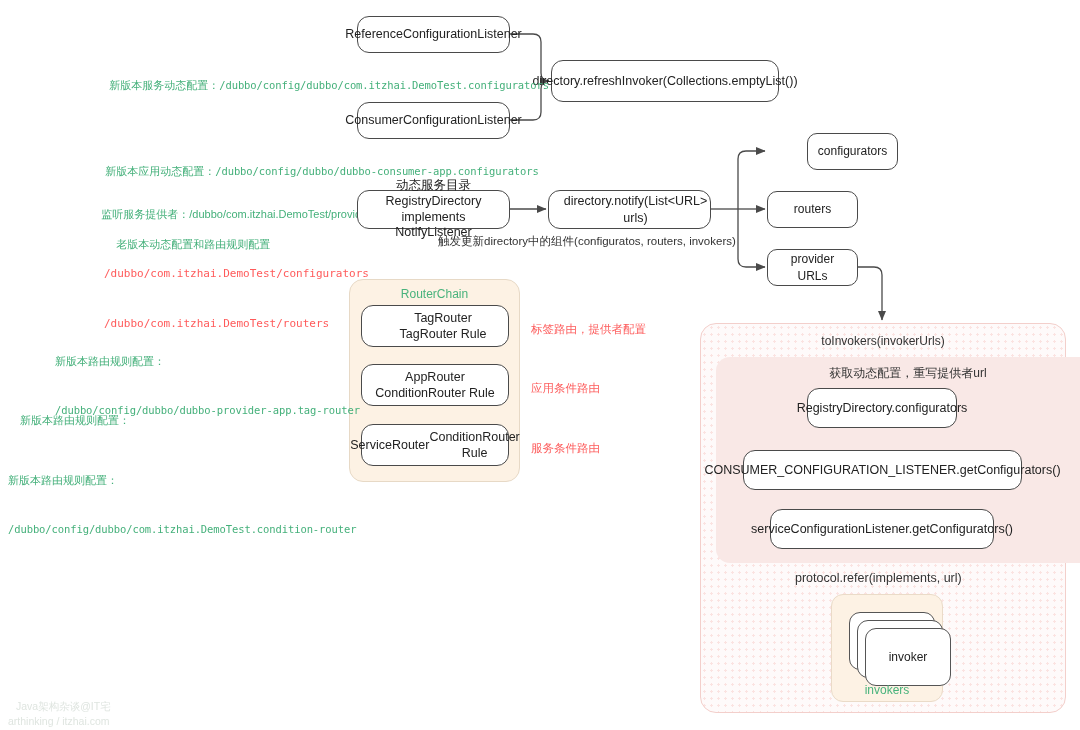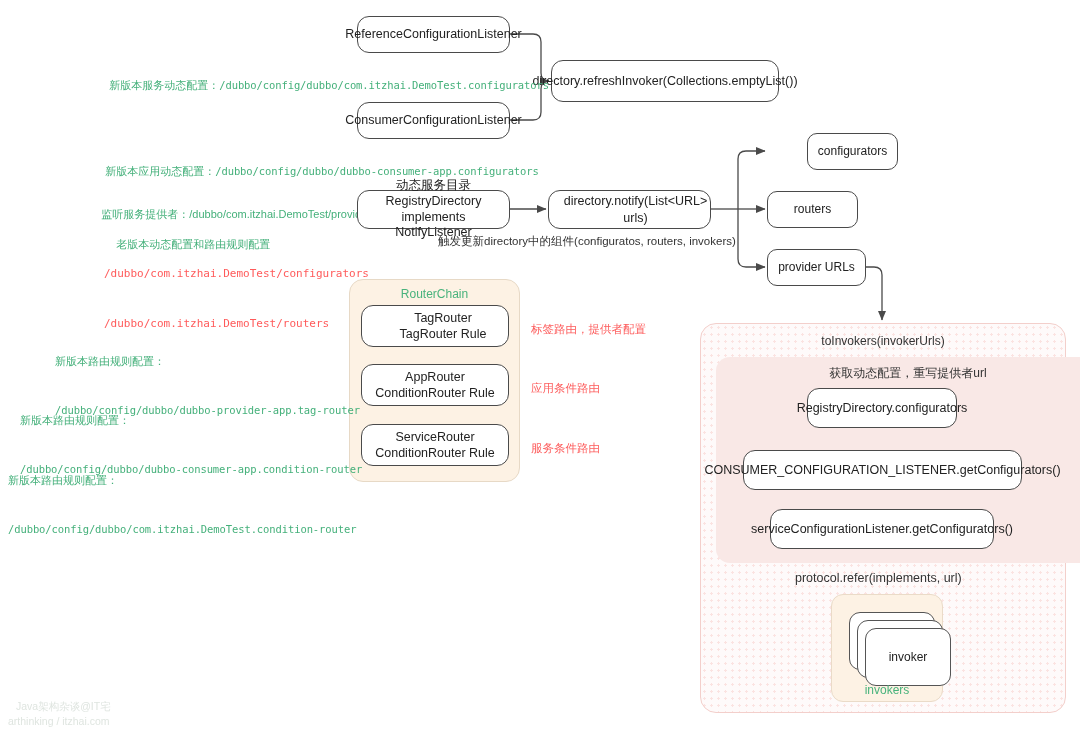--- a/index.html
+++ b/index.html
@@ -138,52 +138,51 @@
   </div>
 
   <div class="txt caption" style="left:438px;top:234px;">触发更新directory中的组件(configuratos, routers, invokers)</div>
 
   <div class="node small" style="left:767px;top:133px;width:91px;height:37px;margin-left:40px;">
     <span>configurators</span>
   </div>
   <div class="node small" style="left:767px;top:191px;width:91px;height:37px;">
     <span>routers</span>
   </div>
-  <div class="node small" style="left:767px;top:249px;width:99px;height:37px;">
+  <div class="node small" style="left:767px;top:249px;width:91px;height:37px;">
     <span>provider URLs</span>
   </div>
 
   <div class="panel-cream" style="left:349px;top:279px;width:171px;height:203px;">
     <div class="panel-title green-title" style="top:7px;">RouterChain</div>
   </div>
 
   <div class="node" style="left:361px;top:305px;width:148px;height:42px;flex-direction:column;line-height:1.3;padding-left:24px;">
     <span>TagRouter</span>
     <span>TagRouter Rule</span>
   </div>
   <div class="node" style="left:361px;top:364px;width:148px;height:42px;flex-direction:column;line-height:1.3;">
     <span>AppRouter</span>
     <span>ConditionRouter Rule</span>
   </div>
-  <div class="node" style="left:361px;top:424px;width:148px;height:42px;flex-direction:column;line-height:1.3;">
+  <div class="node" style="left:361px;top:424px;width:148px;height:42px;flex-direction:row;line-height:1.3;">
     <span>ServiceRouter</span>
     <span>ConditionRouter Rule</span>
   </div>
 
   <div class="txt annot-red-cn" style="left:531px;top:320px;">标签路由，提供者配置</div>
   <div class="txt annot-red-cn" style="left:531px;top:379px;">应用条件路由</div>
   <div class="txt annot-red-cn" style="left:531px;top:439px;">服务条件路由</div>
 
   <div class="txt annot-green" style="left:55px;top:320px;">
     <div>新版本路由规则配置：</div>
     <div class="path">/dubbo/config/dubbo/dubbo-provider-app.tag-router</div>
   </div>
   <div class="txt annot-green" style="left:20px;top:379px;">
     <div>新版本路由规则配置：</div>
-    <div class="path">/dubbo/config/dubbo/dubbo-consumer-app.condition-router</div>
   </div>
   <div class="txt annot-green" style="left:8px;top:439px;">
     <div>新版本路由规则配置：</div>
     <div class="path">/dubbo/config/dubbo/com.itzhai.DemoTest.condition-router</div>
   </div>
 
   <div class="panel-pink-outer" style="left:700px;top:323px;width:366px;height:390px;">
     <div class="panel-title" style="top:10px;color:#333;">toInvokers(invokerUrls)</div>
   </div>
 

